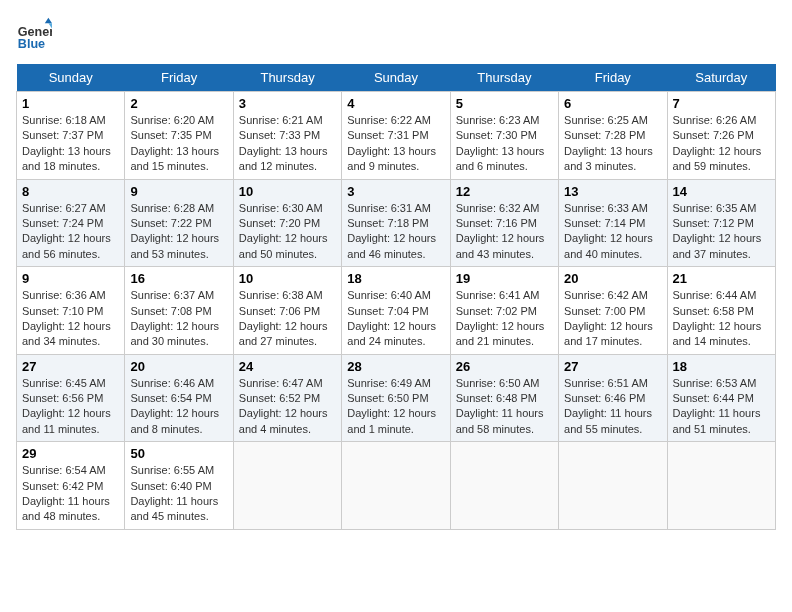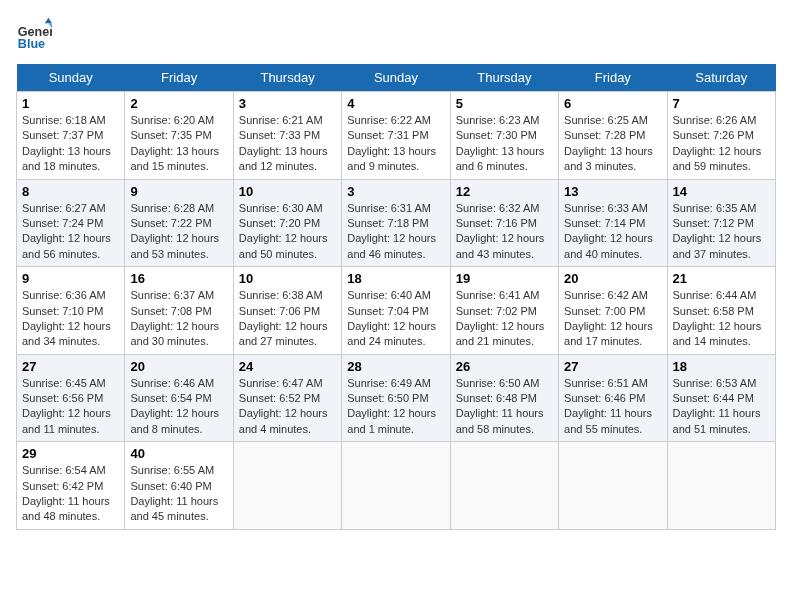--- a/index.html
+++ b/index.html
@@ -222,21 +222,21 @@
           <div class="day-num">18</div>
           <div class="day-detail">Sunrise: 6:53 AM<br>Sunset: 6:44 PM<br>Daylight: 11 hours and 51 minutes.</div>
         </td>
       </tr>
       <tr>
         <td>
           <div class="day-num">29</div>
           <div class="day-detail">Sunrise: 6:54 AM<br>Sunset: 6:42 PM<br>Daylight: 11 hours and 48 minutes.</div>
         </td>
         <td>
-          <div class="day-num">40</div>
+          <div class="day-num">50</div>
           <div class="day-detail">Sunrise: 6:55 AM<br>Sunset: 6:40 PM<br>Daylight: 11 hours and 45 minutes.</div>
         </td>
         <td class="empty"></td>
         <td class="empty"></td>
         <td class="empty"></td>
         <td class="empty"></td>
         <td class="empty"></td>
       </tr>
     </tbody>
 </table>

